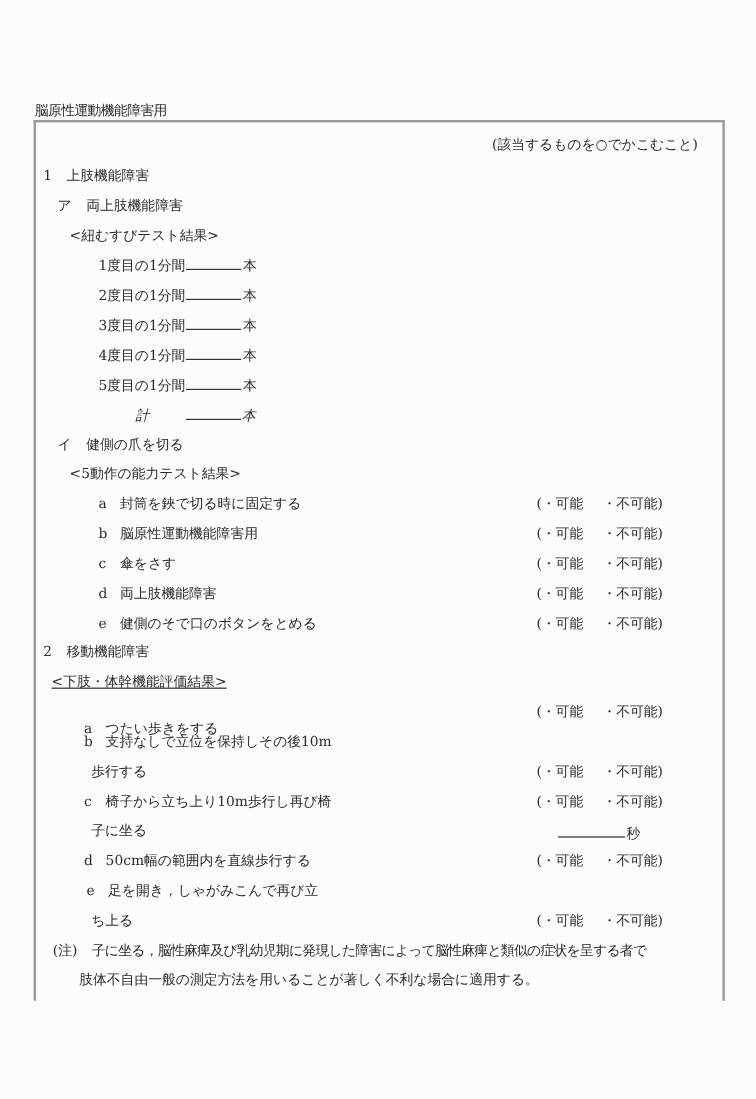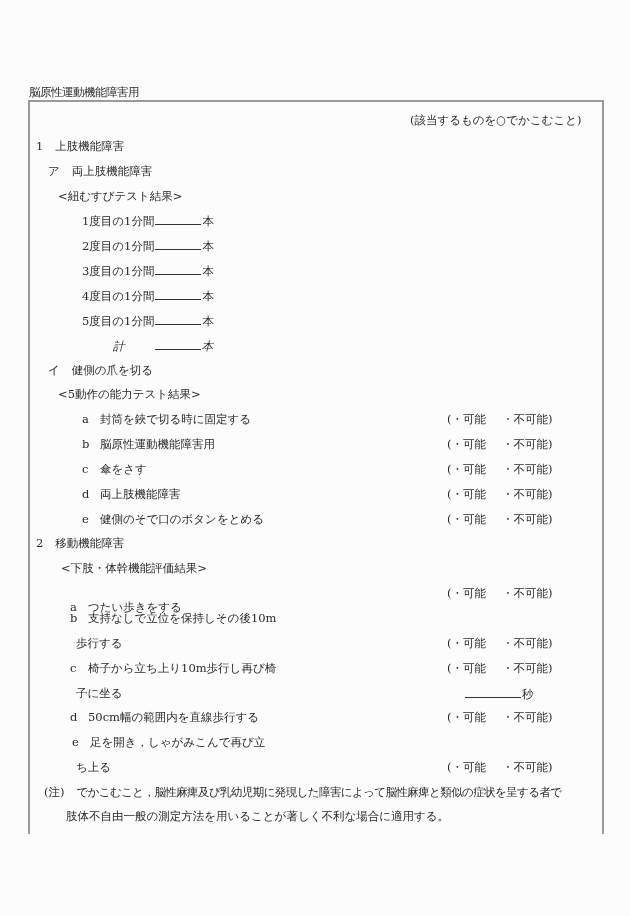--- a/index.html
+++ b/index.html
@@ -147,21 +147,21 @@
 <div class="line" style="left:82px; top:512px;">
   <span class="marker">e</span><span>健側のそで口のボタンをとめる</span>
 </div>
 <div class="choice" style="top:512px;">
   <span>(</span><span class="opt opt-a">・可能</span><span class="opt">・不可能</span><span>)</span>
 </div>
 
 <div class="line" style="left:36px; top:536px;">
   <span>2</span><span style="display:inline-block;width:12px;"></span><span>移動機能障害</span>
 </div>
-<div class="line" style="left:61px; top:561px;">&lt;下肢・体幹機能評価結果&gt;</div>
+<div class="line" style="left:43px; top:561px;text-decoration:underline;">&lt;下肢・体幹機能評価結果&gt;</div>
 
 <div class="line" style="left:70px; top:600px;">
   <span class="marker">a</span><span>つたい歩きをする</span>
 </div>
 <div class="choice" style="top:586px;">
   <span>(</span><span class="opt opt-a">・可能</span><span class="opt">・不可能</span><span>)</span>
 </div>
 
 <div class="line" style="left:70px; top:611px;">
   <span class="marker">b</span><span>支持なしで立位を保持しその後10m</span>
@@ -191,15 +191,15 @@
 
 <div class="line" style="left:72px; top:735px;">
   <span class="marker">e</span><span>足を開き，しゃがみこんで再び立</span>
 </div>
 <div class="line" style="left:76px; top:760px;">ち上る</div>
 <div class="choice" style="top:760px;">
   <span>(</span><span class="opt opt-a">・可能</span><span class="opt">・不可能</span><span>)</span>
 </div>
 
 <div class="line" style="left:44px; top:785px;">
-  <span>(注)</span><span style="display:inline-block;width:12px;"></span><span style="letter-spacing:-0.6px;">でかこむこと，脳性麻痺及び乳幼児期に発現した障害によって脳性麻痺と類似の症状を呈する者で</span>
+  <span>(注)</span><span style="display:inline-block;width:12px;"></span><span style="letter-spacing:-0.6px;">子に坐る，脳性麻痺及び乳幼児期に発現した障害によって脳性麻痺と類似の症状を呈する者で</span>
 </div>
 <div class="line" style="left:66px; top:809px;">肢体不自由一般の測定方法を用いることが著しく不利な場合に適用する。</div>
 
 </body></html>

